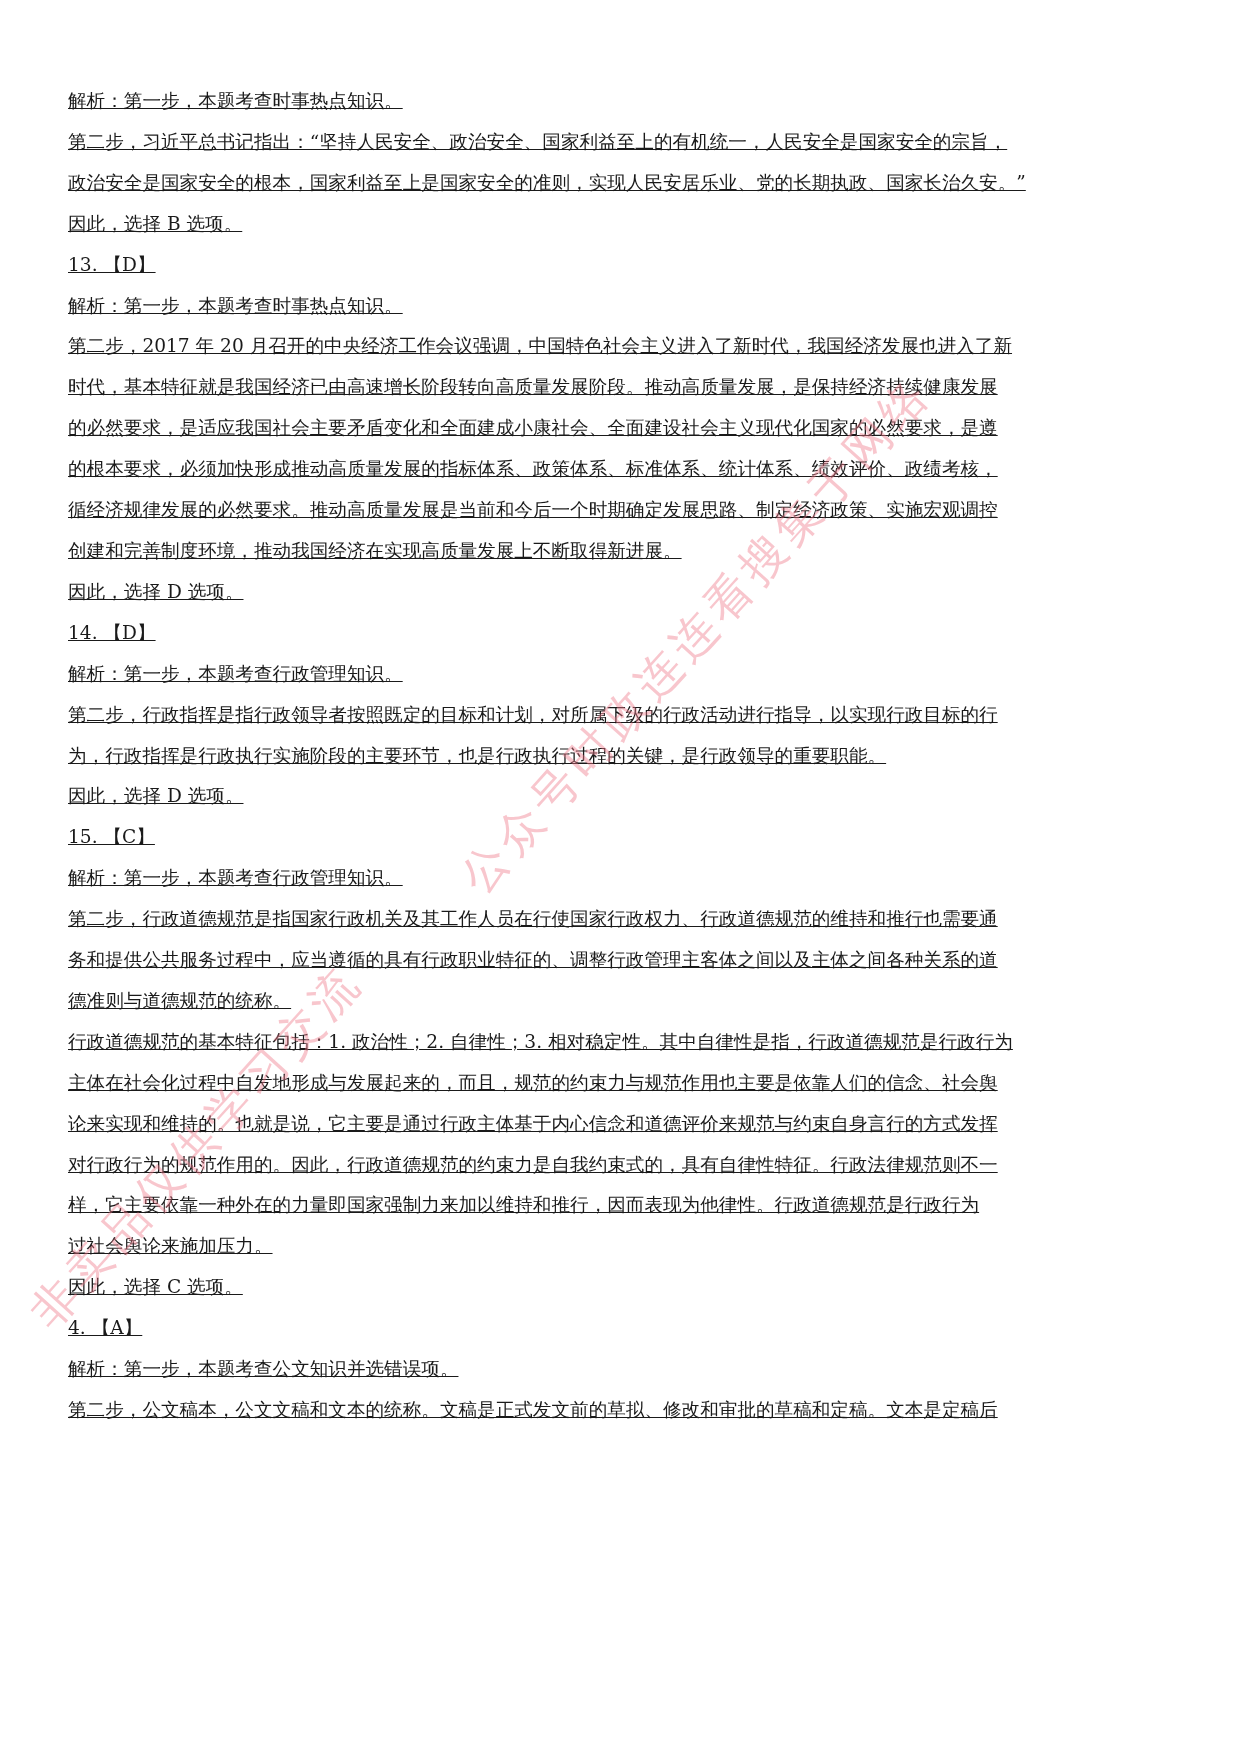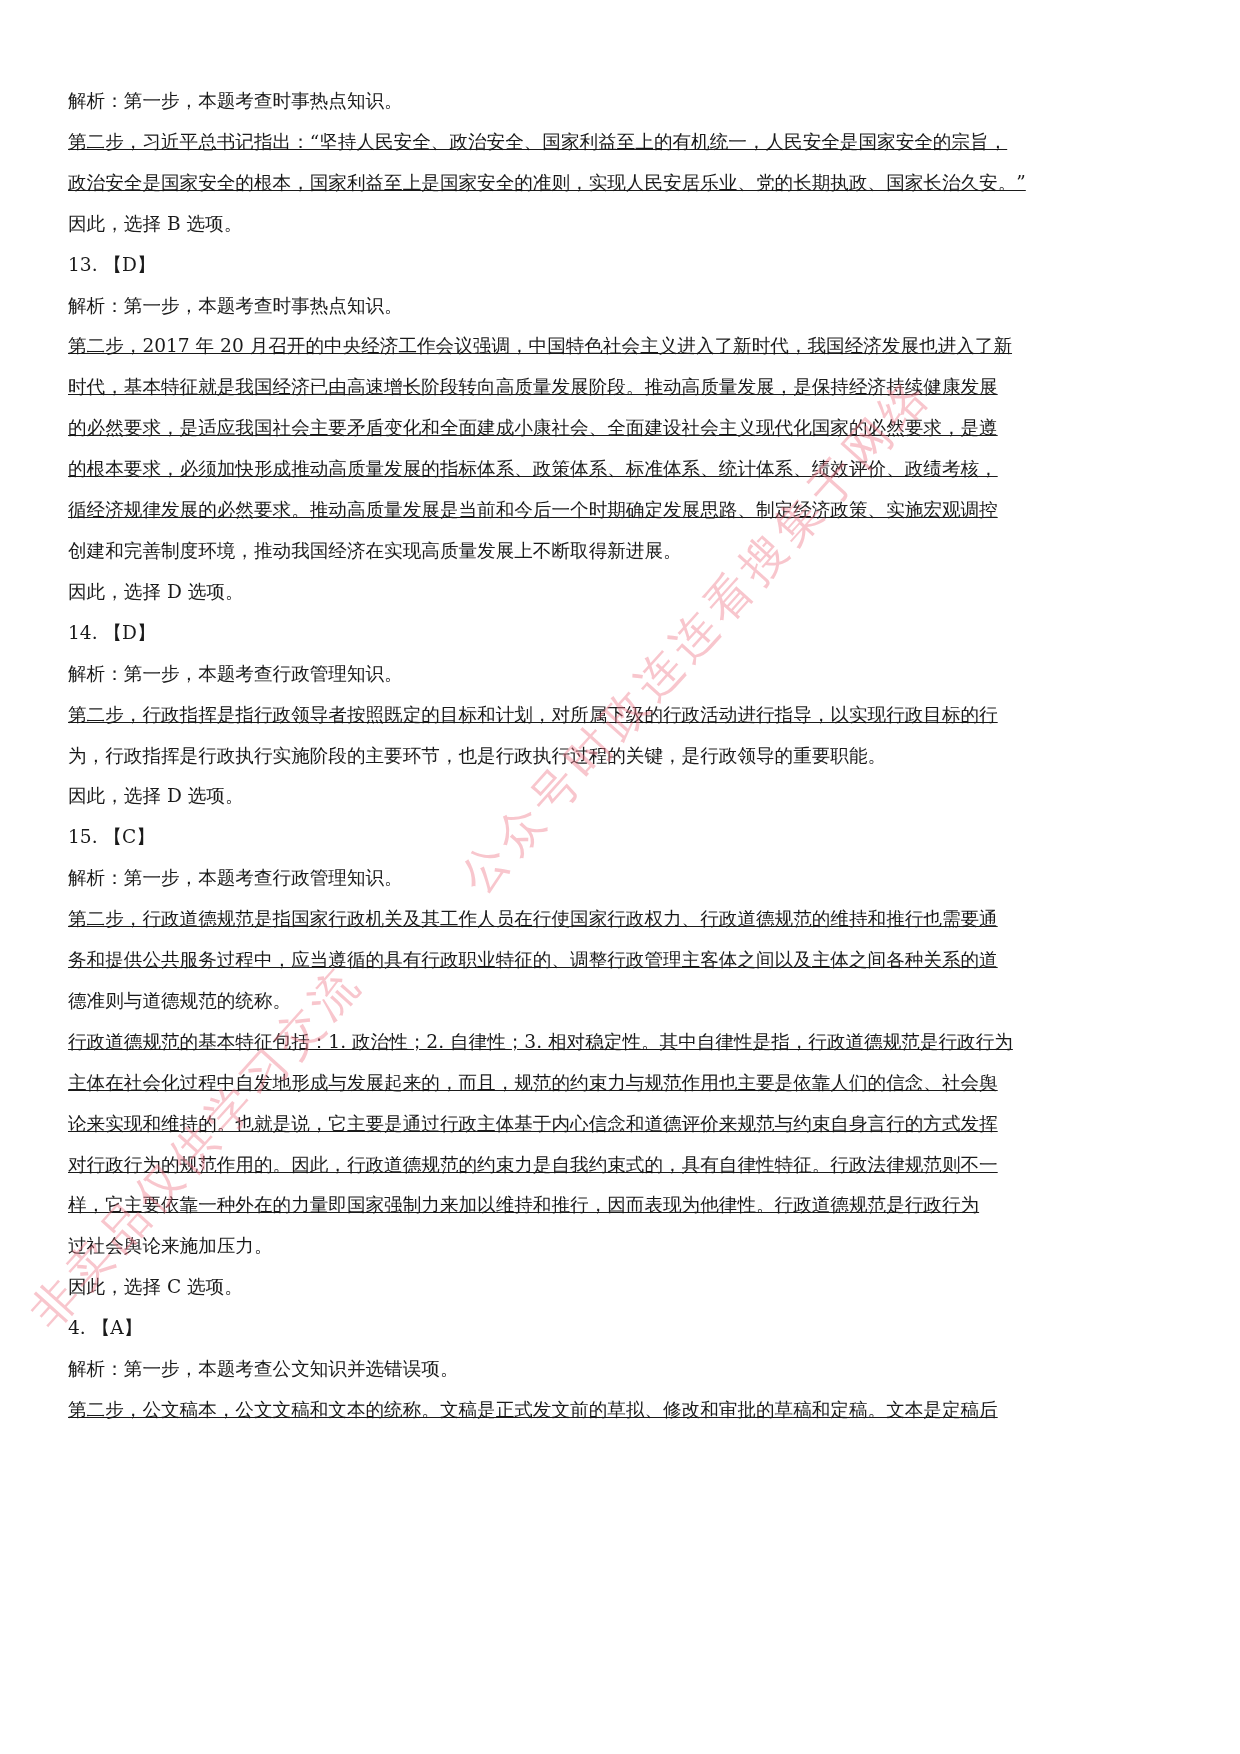--- a/index.html
+++ b/index.html
@@ -2,21 +2,21 @@
 <html><head>
 <meta charset="utf-8">
 <style>
   html, body { margin: 0; padding: 0; background: #ffffff; }
   body { width: 1240px; height: 1754px; position: relative; overflow: hidden; }
   .page {
     position: absolute; left: 68px; top: 81px; width: 976px;
     font-family: "DejaVu Serif", "Liberation Serif", serif;
     font-size: 18.6px; line-height: 40.9px; color: #1a1a1a;
   }
-  .line { display: block; white-space: nowrap; }
+  .line { display: block; white-space: nowrap; text-decoration: underline; }
   .para { display: block; text-align: justify; text-align-last: left; text-decoration: underline; }
   .wm {
     position: absolute; pointer-events: none;
     font-family: "DejaVu Sans", "Liberation Sans", sans-serif;
     color: rgba(238, 120, 135, 0.42);
     font-size: 46px; letter-spacing: 6px; white-space: nowrap;
     transform-origin: left center;
   }
 </style>
 </head>

